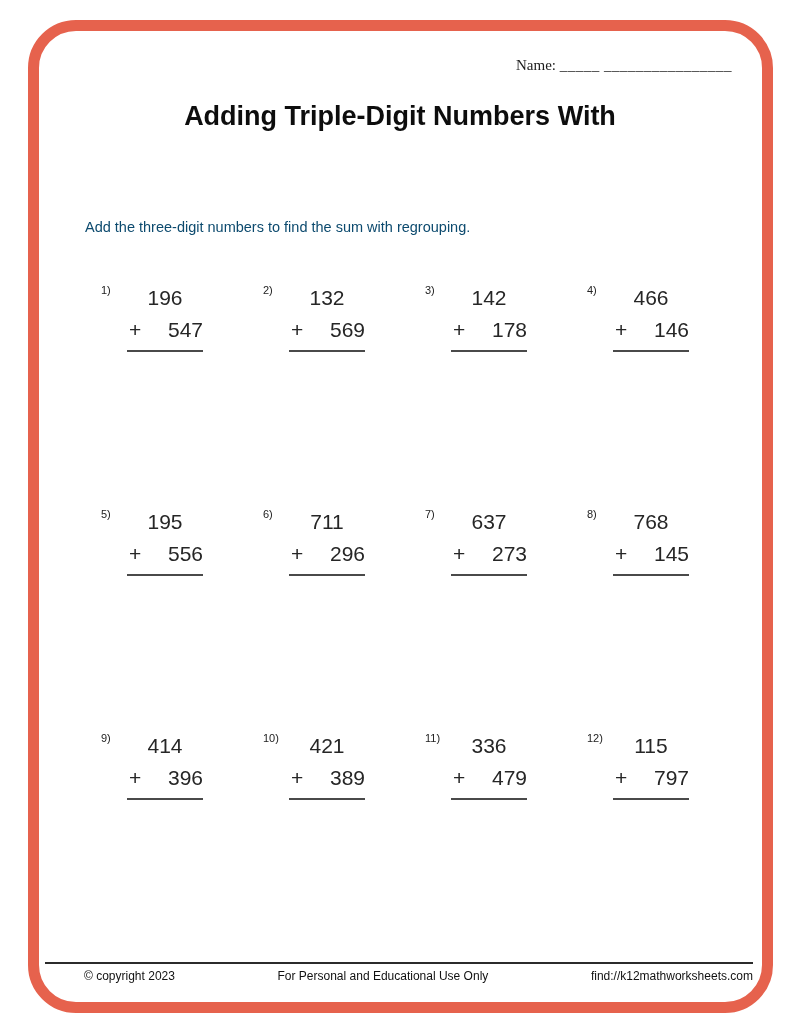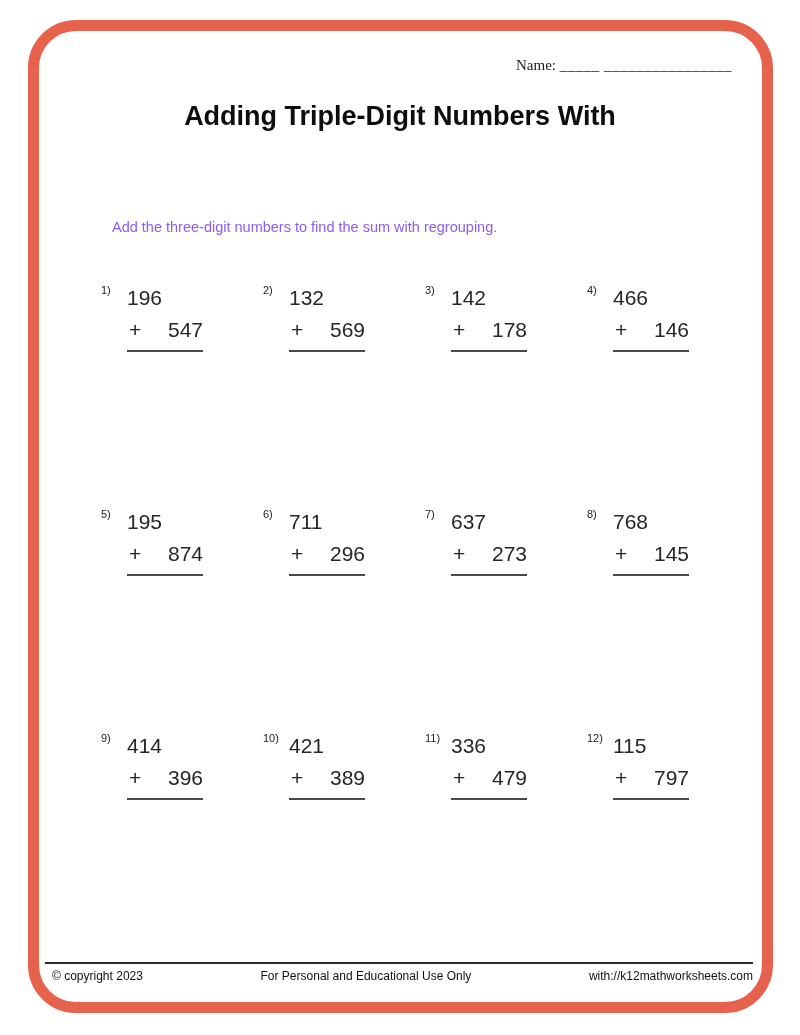--- a/index.html
+++ b/index.html
@@ -32,23 +32,23 @@
     top: 94px; left: 0;
     width: 800px;
     text-align: center;
     font-size: 27px;
     font-weight: bold;
     line-height: 45px;
     color: #0d0d0d;
   }
   .instruction {
     position: absolute;
-    top: 219px; left: 112px;
+    top: 219px; left: 85px;
     font-size: 14.5px;
-    color: #8b5cf6;
+    color: #0c4a6e;
   }
   .problems-grid {
     position: absolute;
     top: 282px; left: 101px;
     display: grid;
     grid-template-columns: repeat(4, 162px);
     grid-auto-rows: 71px;
     row-gap: 153px;
   }
   .problem {
@@ -61,21 +61,21 @@
     flex: 0 0 26px;
     margin-top: 2px;
     color: #222222;
   }
   .ops {
     width: 76px;
     font-size: 21px;
     color: #262626;
   }
   .op-row-top {
-    text-align: left;
+    text-align: center;
     line-height: 32px;
   }
   .op-row-bottom {
     display: flex;
     justify-content: space-between;
     line-height: 32px;
   }
   .op-sign { padding-left: 2px; }
   .answer-line {
     margin-top: 4px;
@@ -89,21 +89,21 @@
   }
   .footer-row {
     position: absolute;
     top: 969px; left: 45px;
     width: 708px;
     display: flex;
     justify-content: space-between;
     font-size: 12px;
     color: #111111;
   }
-  .footer-copyright { padding-left: 7px; }
+  .footer-copyright { padding-left: 7px; margin-left: 32px; }
 </style>
 </head>
 <body>
 
 <div class="border-frame"></div>
 
 <div class="name-row">
   <span>Name:</span>
   <span class="name-line">_____ ________________</span>
 </div>
@@ -162,21 +162,21 @@
       <div class="answer-line"></div>
     </div>
   </div>
 
   <div class="problem">
     <div class="problem-label">5)</div>
     <div class="ops">
       <div class="op-row-top">195</div>
       <div class="op-row-bottom">
         <span class="op-sign">+</span>
-        <span>874</span>
+        <span>556</span>
       </div>
       <div class="answer-line"></div>
     </div>
   </div>
 
   <div class="problem">
     <div class="problem-label">6)</div>
     <div class="ops">
       <div class="op-row-top">711</div>
       <div class="op-row-bottom">
@@ -257,14 +257,14 @@
       </div>
       <div class="answer-line"></div>
     </div>
   </div>
 </div>
 
 <div class="footer-rule"></div>
 <div class="footer-row">
   <span class="footer-copyright">© copyright 2023</span>
   <span>For Personal and Educational Use Only</span>
-  <span>with://k12mathworksheets.com</span>
+  <span>find://k12mathworksheets.com</span>
 </div>
 
 </body></html>

